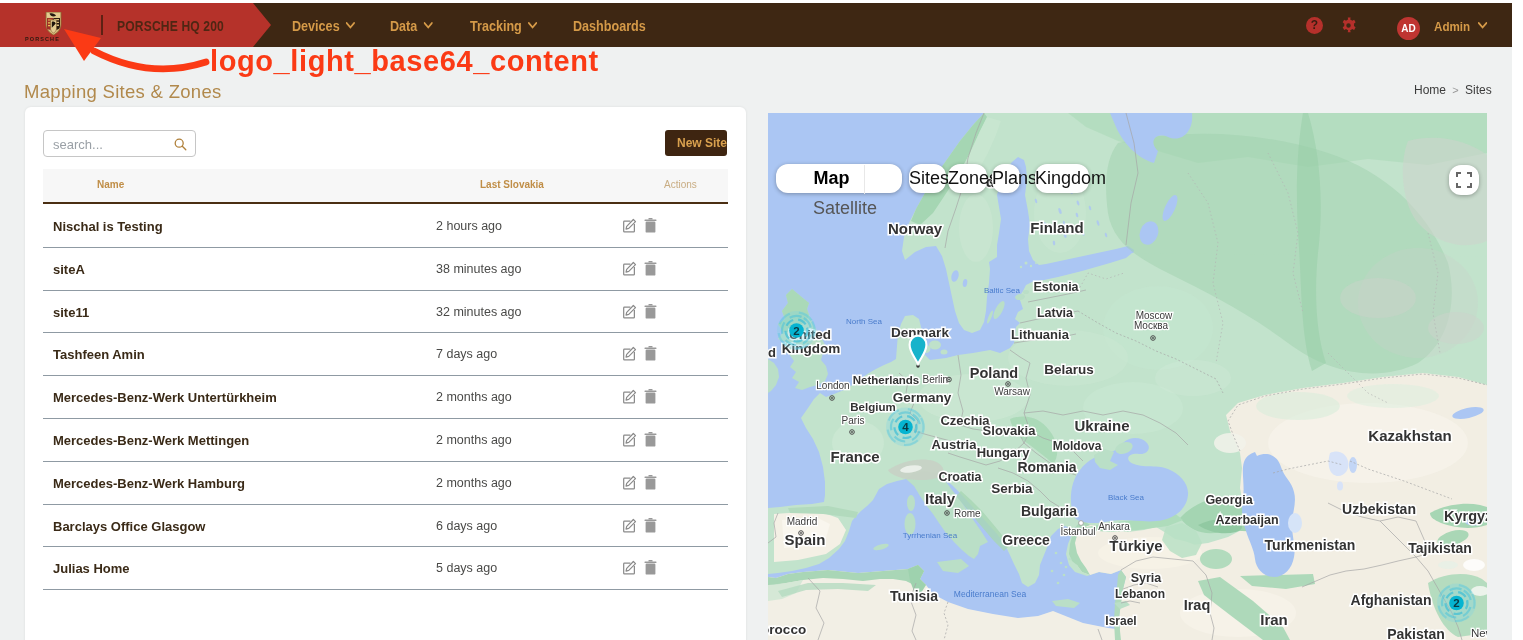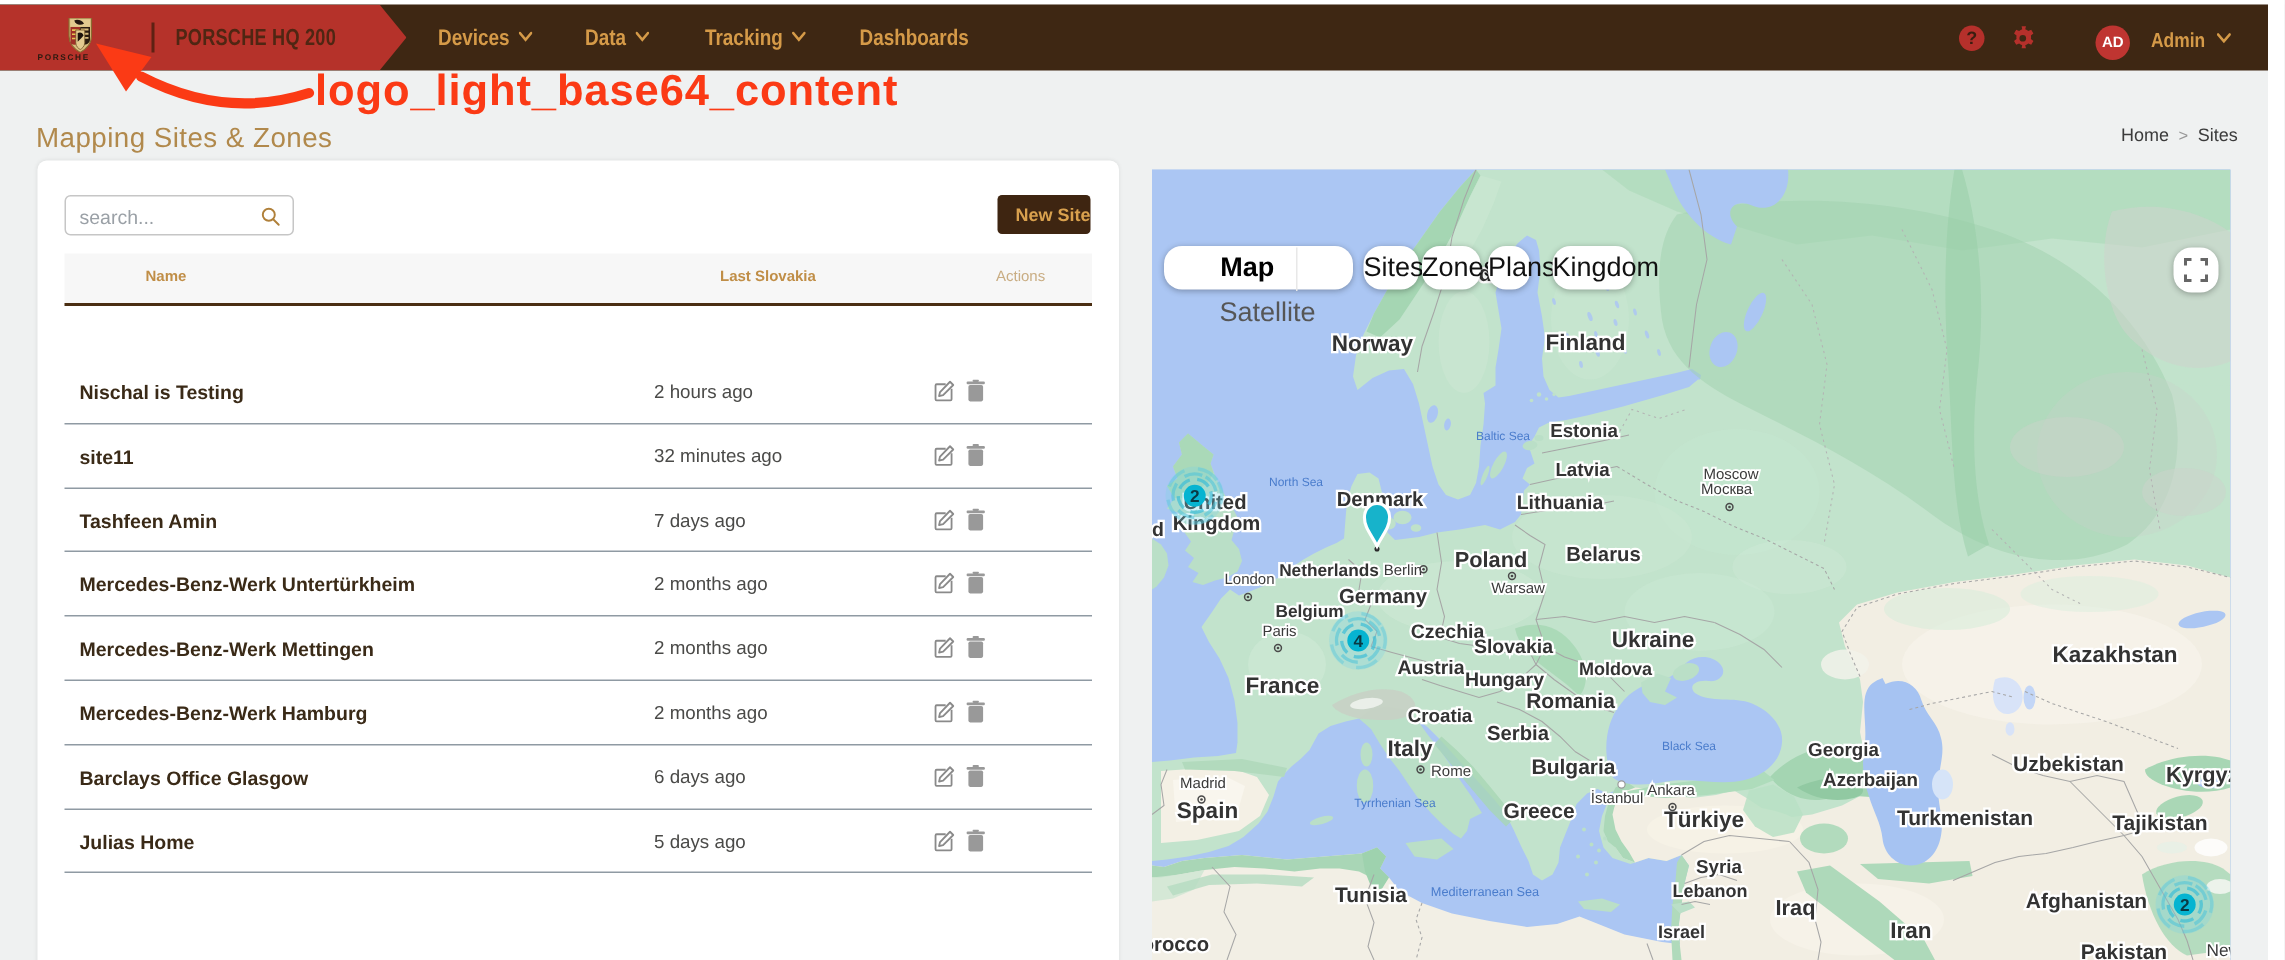--- a/index.html
+++ b/index.html
@@ -33,21 +33,21 @@
   
   #card { position:absolute; left:25px; top:107px; width:721px; height:560px; background:#ffffff; border-radius:6px;
     box-shadow:0 0 3px rgba(0,0,0,0.08); }
   #searchbox { position:absolute; left:18px; top:23px; width:153px; height:27px; border:1px solid #c6c6c6; border-radius:4px; background:#fff; }
   #searchbox .ph { position:absolute; left:9px; top:6px; font-size:13px; color:#9aa0a6; }
   #searchbox svg { position:absolute; right:8px; top:7px; }
   #newsite { position:absolute; left:640px; top:23px; width:62px; height:26px; background:#3e2511; border-radius:3px;
     color:#d9a14e; font-weight:bold; font-size:12px; text-align:right; line-height:26px; }
   #thead { position:absolute; left:18px; top:62px; width:685px; height:35px; background:#f7f7f7; border-bottom:2px solid #4a2e12; }
   .th { position:absolute; top:10px; font-size:10px; font-weight:bold; color:#c08e47;padding-left:44px; }
-  #tbody { position:absolute; left:18px; top:98px; width:685px;margin-top:35px; }
+  #tbody { position:absolute; left:18px; top:98px; width:685px; }
   .row { position:relative; width:685px; height:42.8px; border-bottom:1px solid #8f9aa3; }
   .rname { position:absolute; left:10px; top:14px; font-size:13px; font-weight:bold; color:#3a2a17; }
   .rtime { position:absolute; left:393px; top:14px; font-size:12.5px; color:#4a4a48; }
   .ricons { position:absolute; left:579px; top:13px; }
   
   #map { position:absolute; left:768px; top:113px; width:719px; height:527px; overflow:hidden; background:#a8c5f2; }
   .gbtn { position:absolute; background:#fff; box-shadow:0 1px 4px rgba(0,0,0,0.3); color:#111; font-size:18px;
     text-align:center; height:29px; line-height:29px; border-radius:12px;margin-top:44px; }
   #btn-mapsat { left:776px; top:120px; width:126px; }
   #btn-mapsat .m { font-weight:bold; color:#000; padding:0 14px 0 0; }
@@ -121,20 +121,32 @@
     <div id="newsite">New Site</div>
     <div id="thead">
       <div class="th" style="left:10px">Name</div>
       <div class="th" style="left:393px">Last Slovakia</div>
       <div class="th" style="left:577px;color:#c9ad83;font-weight:normal">Actions</div>
     </div>
     <div id="tbody">
       <div class="row">
           <span class="rname">Nischal is Testing</span>
           <span class="rtime">2 hours ago</span>
+          <span class="ricons"><svg width="15" height="15" viewBox="0 0 16 16" style="margin-right:7px">
+              <path d="M12.1,1.6 l2.3,2.3 -7.2,7.2 -2.9,0.7 0.7,-2.9 z" fill="none" stroke="#8a8a8a" stroke-width="1.3" stroke-linejoin="round"></path>
+              <path d="M13.2,6.5 V14 a0.8,0.8 0 0 1 -0.8,0.8 H2.6 A0.8,0.8 0 0 1 1.8,14 V4.2 a0.8,0.8 0 0 1 0.8,-0.8 H9" fill="none" stroke="#8a8a8a" stroke-width="1.3"></path>
+            </svg><svg width="13" height="15" viewBox="0 0 13 15">
+              <rect x="1.6" y="3.6" width="9.8" height="11" rx="1.2" fill="#999"></rect>
+              <rect x="0.4" y="1.4" width="12.2" height="1.7" rx="0.8" fill="#999"></rect>
+              <rect x="4.4" y="0" width="4.2" height="1.6" rx="0.7" fill="#999"></rect>
+            </svg></span>
+        </div>
+      <div class="row">
+          <span class="rname">siteA</span>
+          <span class="rtime">38 minutes ago</span>
           <span class="ricons"><svg width="15" height="15" viewBox="0 0 16 16" style="margin-right:7px">
               <path d="M12.1,1.6 l2.3,2.3 -7.2,7.2 -2.9,0.7 0.7,-2.9 z" fill="none" stroke="#8a8a8a" stroke-width="1.3" stroke-linejoin="round"></path>
               <path d="M13.2,6.5 V14 a0.8,0.8 0 0 1 -0.8,0.8 H2.6 A0.8,0.8 0 0 1 1.8,14 V4.2 a0.8,0.8 0 0 1 0.8,-0.8 H9" fill="none" stroke="#8a8a8a" stroke-width="1.3"></path>
             </svg><svg width="13" height="15" viewBox="0 0 13 15">
               <rect x="1.6" y="3.6" width="9.8" height="11" rx="1.2" fill="#999"></rect>
               <rect x="0.4" y="1.4" width="12.2" height="1.7" rx="0.8" fill="#999"></rect>
               <rect x="4.4" y="0" width="4.2" height="1.6" rx="0.7" fill="#999"></rect>
             </svg></span>
         </div>
       <div class="row">

